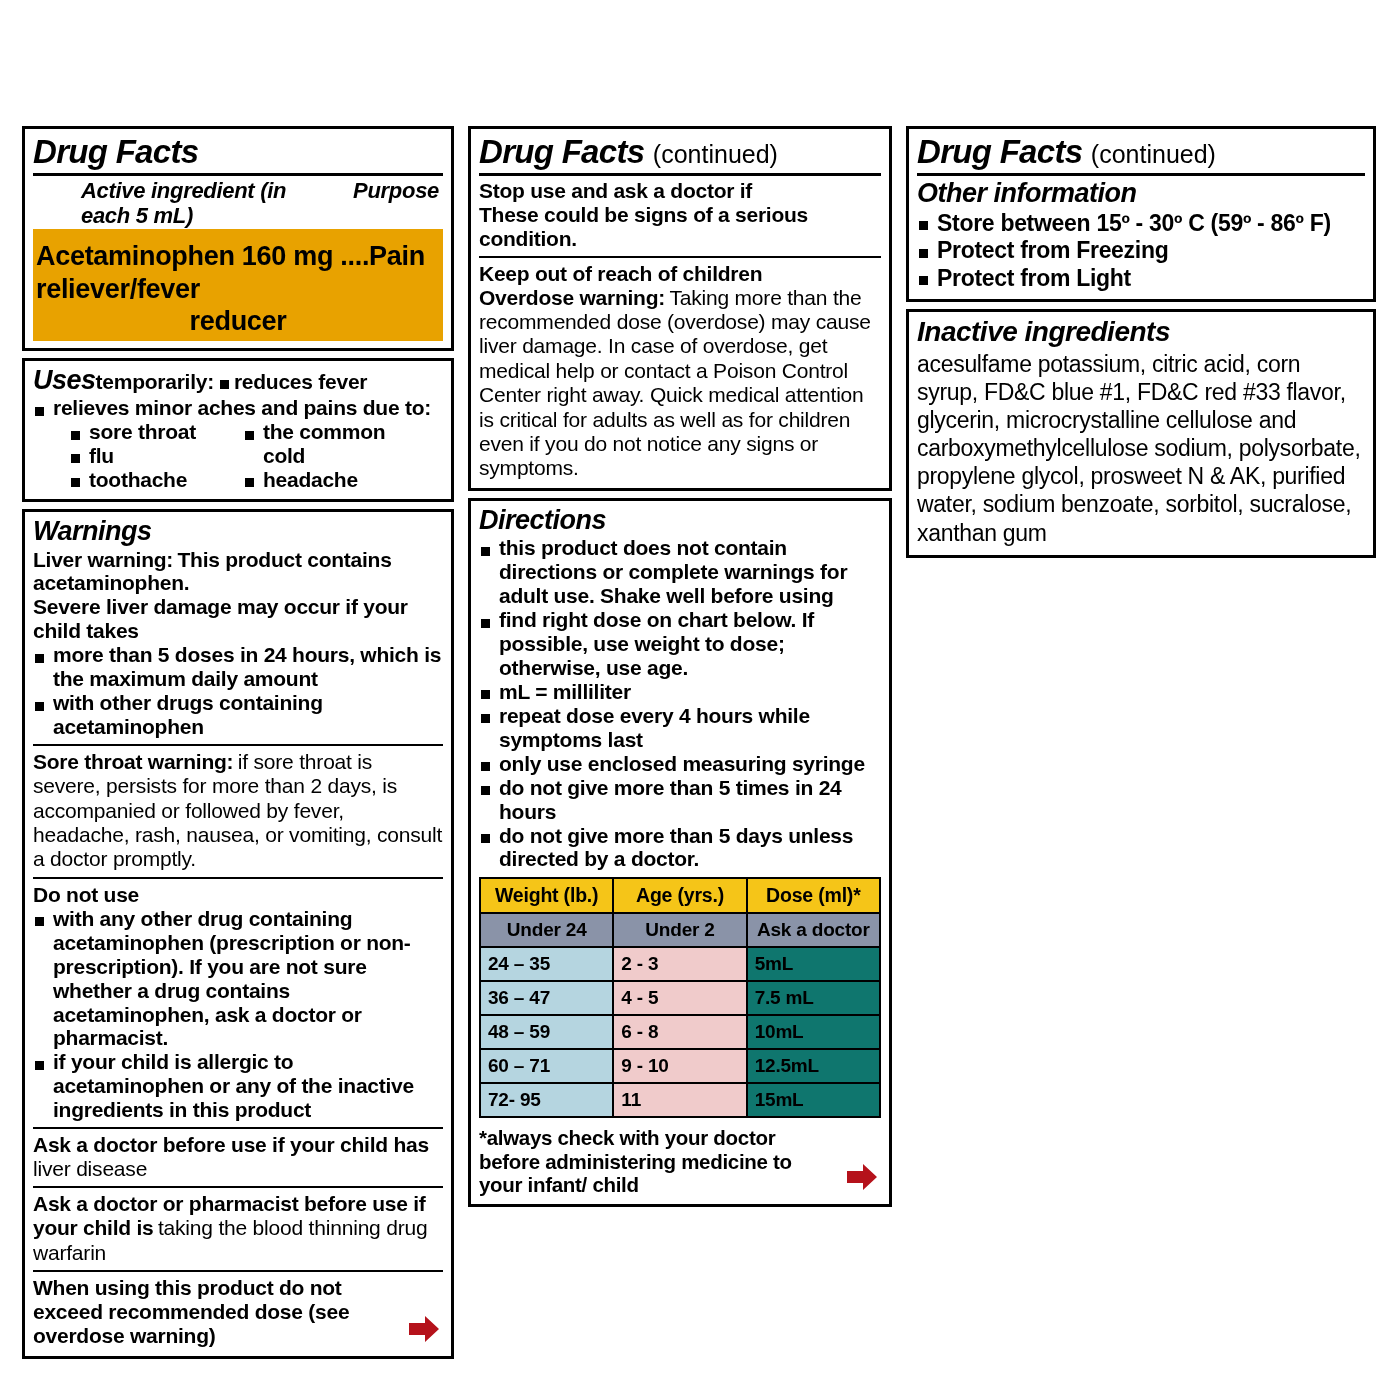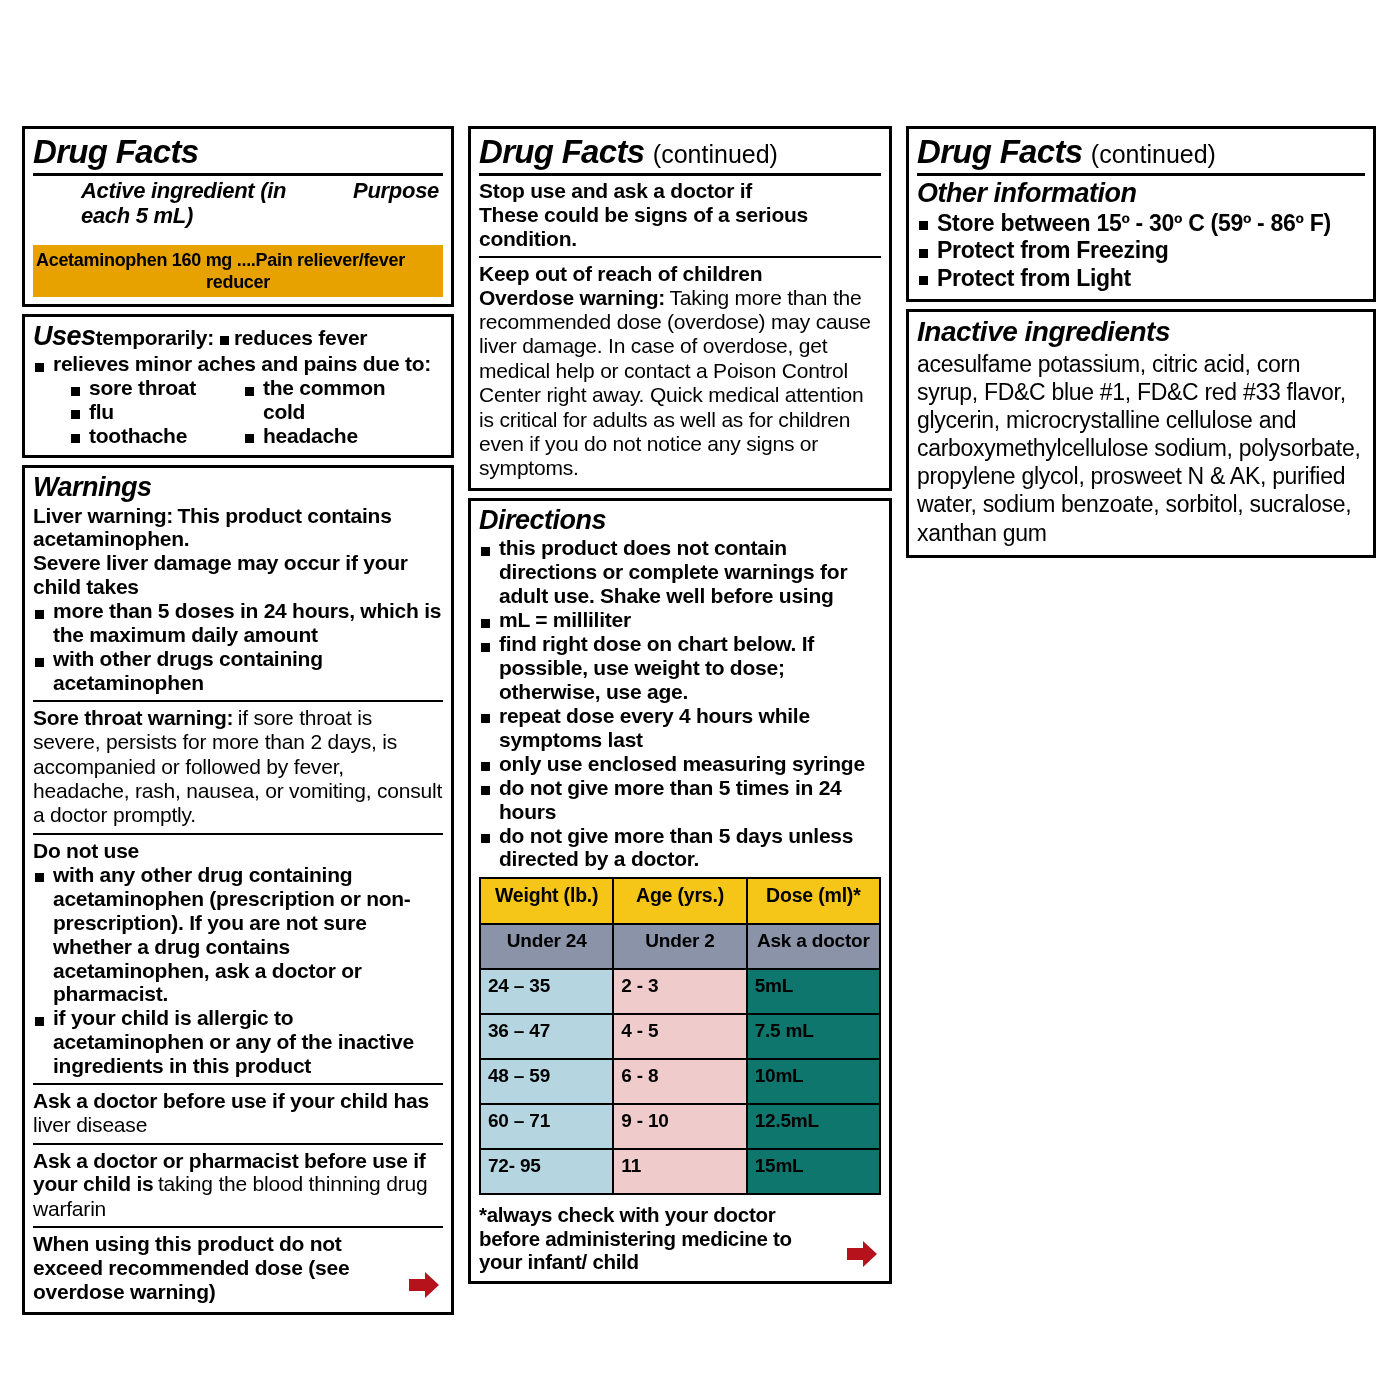--- a/index.html
+++ b/index.html
@@ -95,25 +95,25 @@
   }
   .reg {
     font-size: 21px;
     line-height: 1.16;
     letter-spacing: -0.2px;
   }
 
   .hl {
     background: #e8a200;
     font-weight: bold;
-    font-size: 18px;
+    font-size: 27px;
     line-height: 1.2;
-    padding: 5px 3px 4px 3px;
+    padding: 11px 3px 4px 3px;
     letter-spacing: -0.3px;
-    margin-top: 17px;
+    margin-top: 1px;
   }
   .hl .r2 { display: block; text-align: center; }
 
   .ai-row {
     display: flex;
     justify-content: space-between;
     align-items: baseline;
     padding-right: 4px;
   }
 
@@ -157,21 +157,21 @@
   table.dose {
     border-collapse: collapse;
     width: 100%;
     margin-top: 6px;
     table-layout: fixed;
   }
   table.dose th, table.dose td {
     border: 2px solid #000;
     font-size: 19px;
     font-weight: bold;
-    padding: 5px 7px 16px 7px;
+    padding: 5px 7px 5px 7px;
     letter-spacing: -0.2px;
   }
   table.dose thead th {
     background: #f5c518;
     text-align: center;
     font-size: 19.5px;
   }
   table.dose tr.askrow td {
     background: #8a93a8;
     text-align: center;
@@ -315,22 +315,22 @@
         <div>
           <span class="bold">Overdose warning:</span>
           <span class="reg">Taking more than the recommended dose (overdose) may cause liver damage. In case of overdose, get medical help or contact a Poison Control Center right away. Quick medical attention is critical for adults as well as for children even if you do not notice any signs or symptoms.</span>
         </div>
       </div>
 
       <div class="box pad tail-pad">
         <div class="bighead-it">Directions</div>
         <ul class="bl">
           <li class="bold">this product does not contain directions or complete warnings for adult use. Shake well before using</li>
+          <li class="bold">find right dose on chart below. If possible, use weight to dose; otherwise, use age.</li>
           <li class="bold">mL = milliliter</li>
-          <li class="bold">find right dose on chart below. If possible, use weight to dose; otherwise, use age.</li>
           <li class="bold">repeat dose every 4 hours while symptoms last</li>
           <li class="bold">only use enclosed measuring syringe</li>
           <li class="bold">do not give more than 5 times in 24 hours</li>
           <li class="bold">do not give more than 5 days unless directed by a doctor.</li>
         </ul>
 
         <table class="dose">
           <thead>
             <tr>
               <th>Weight (lb.)</th>

